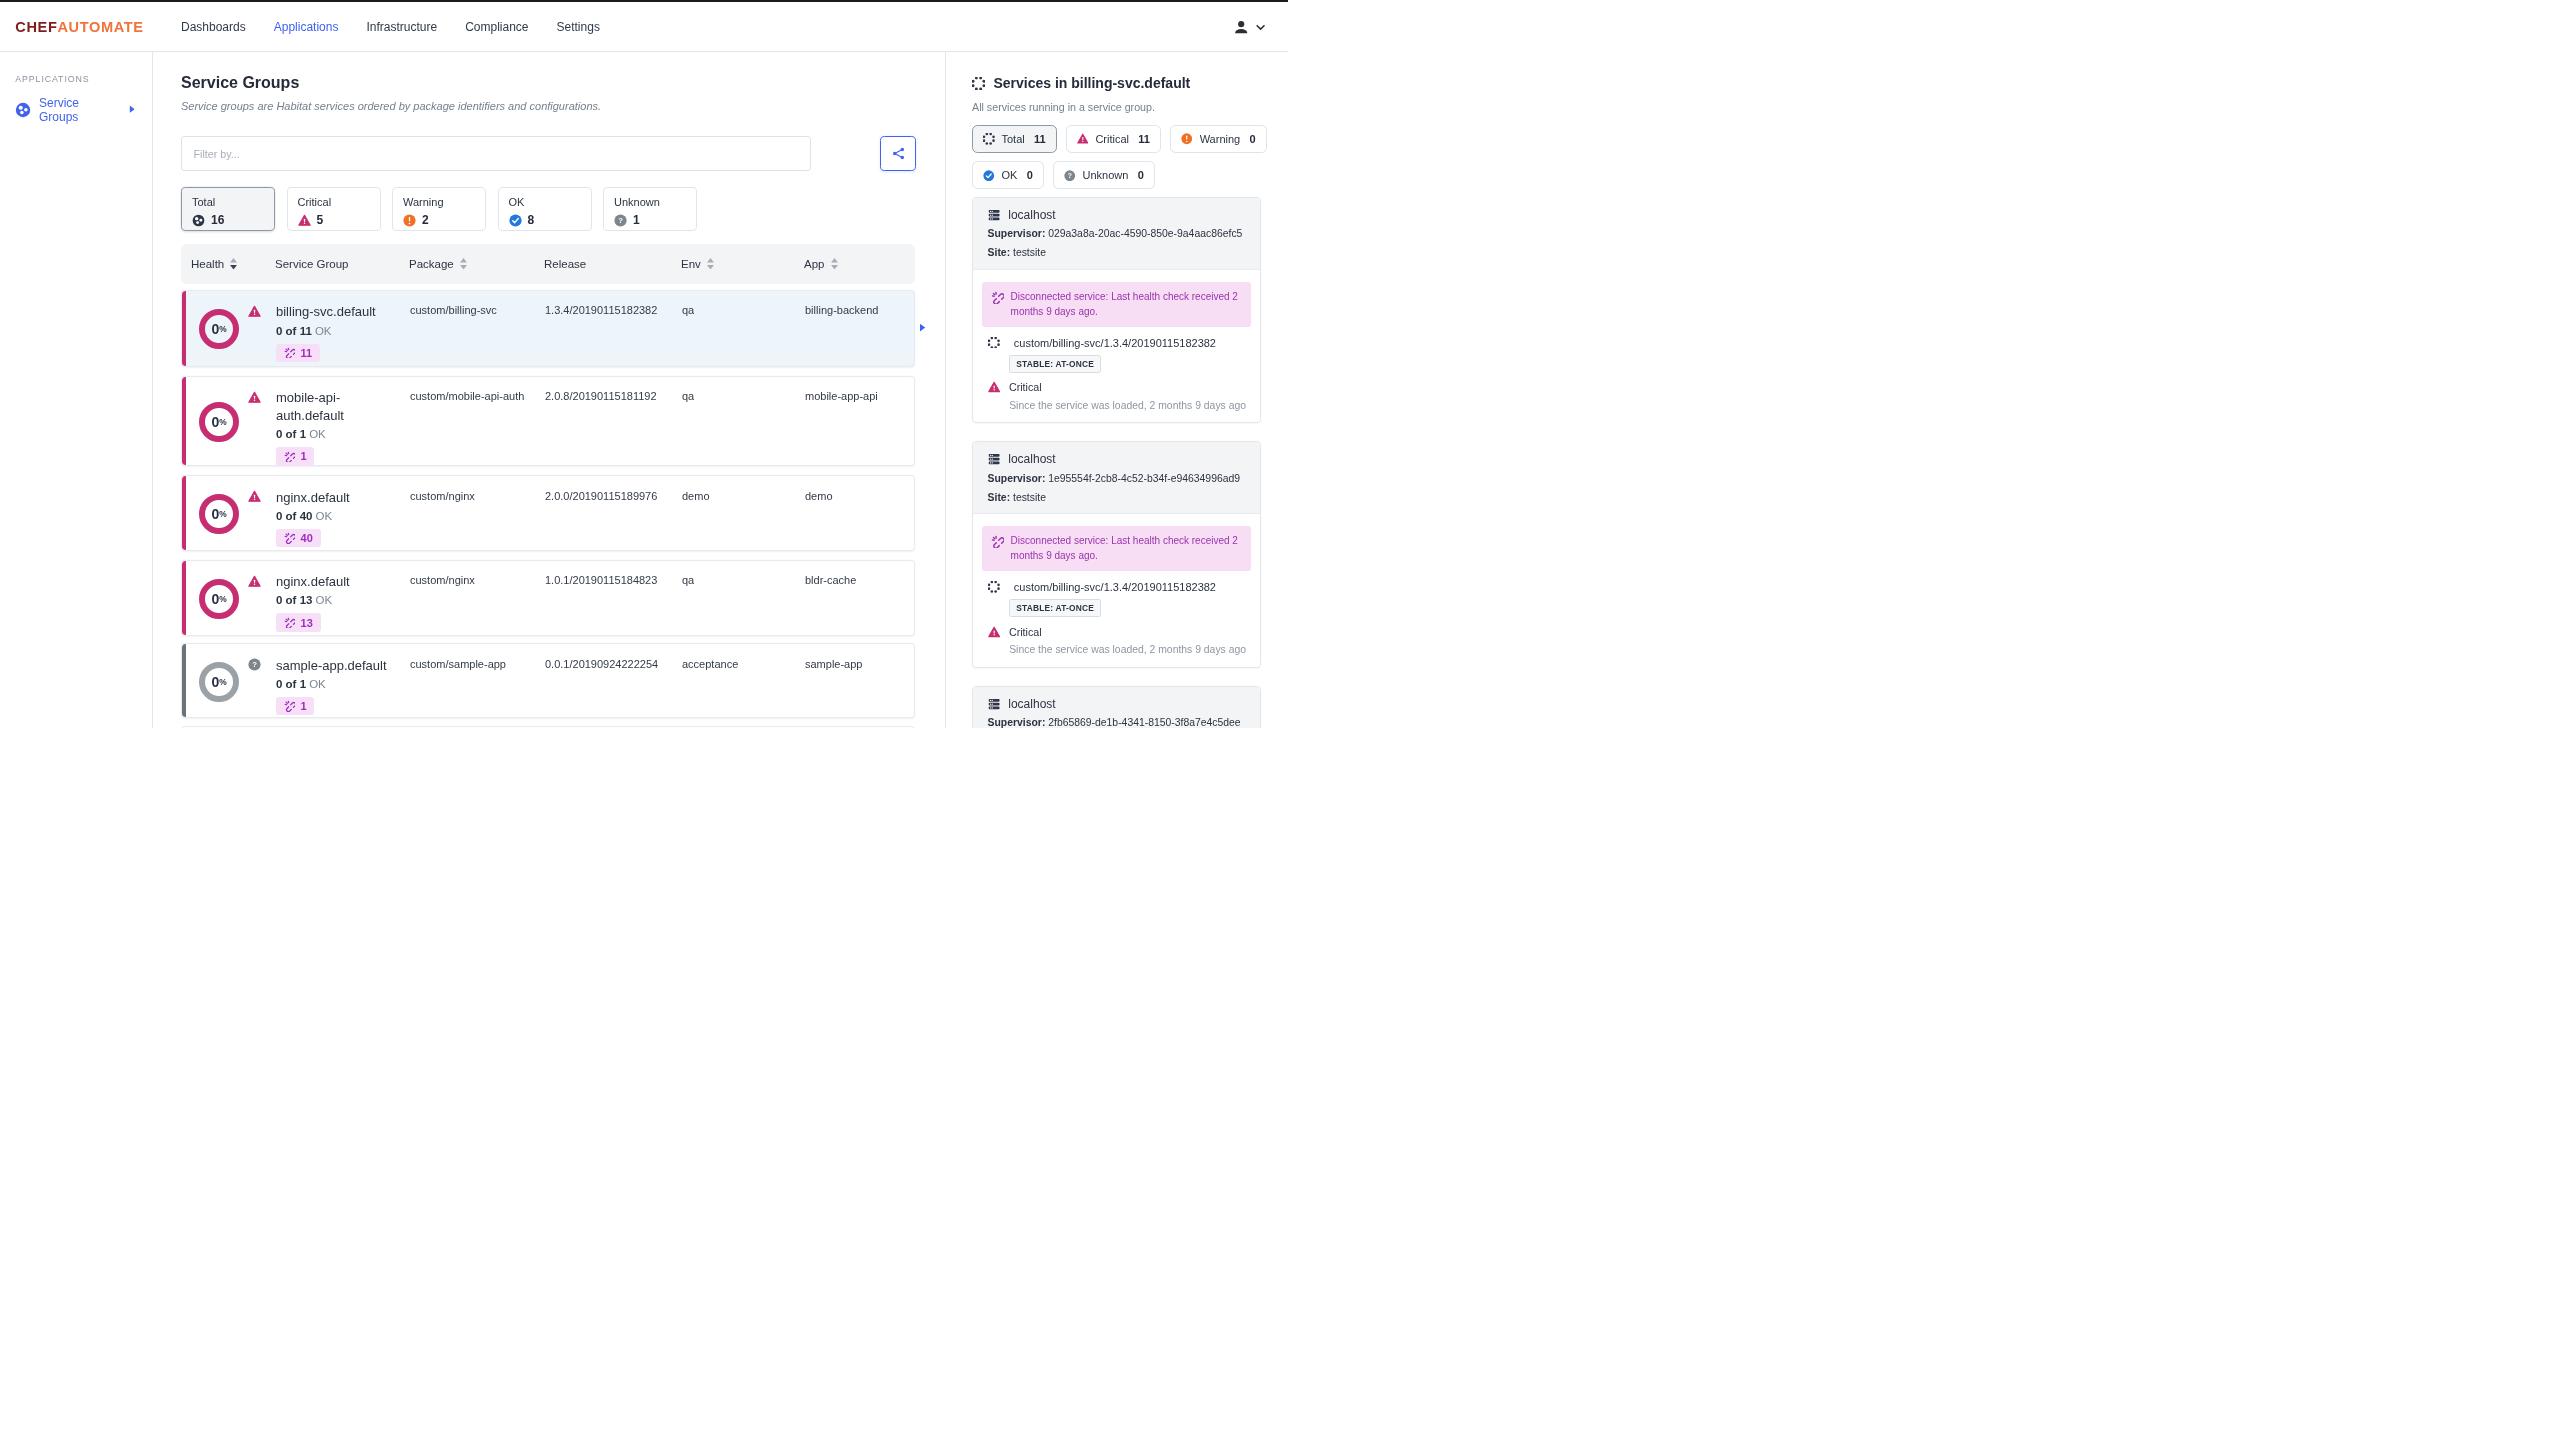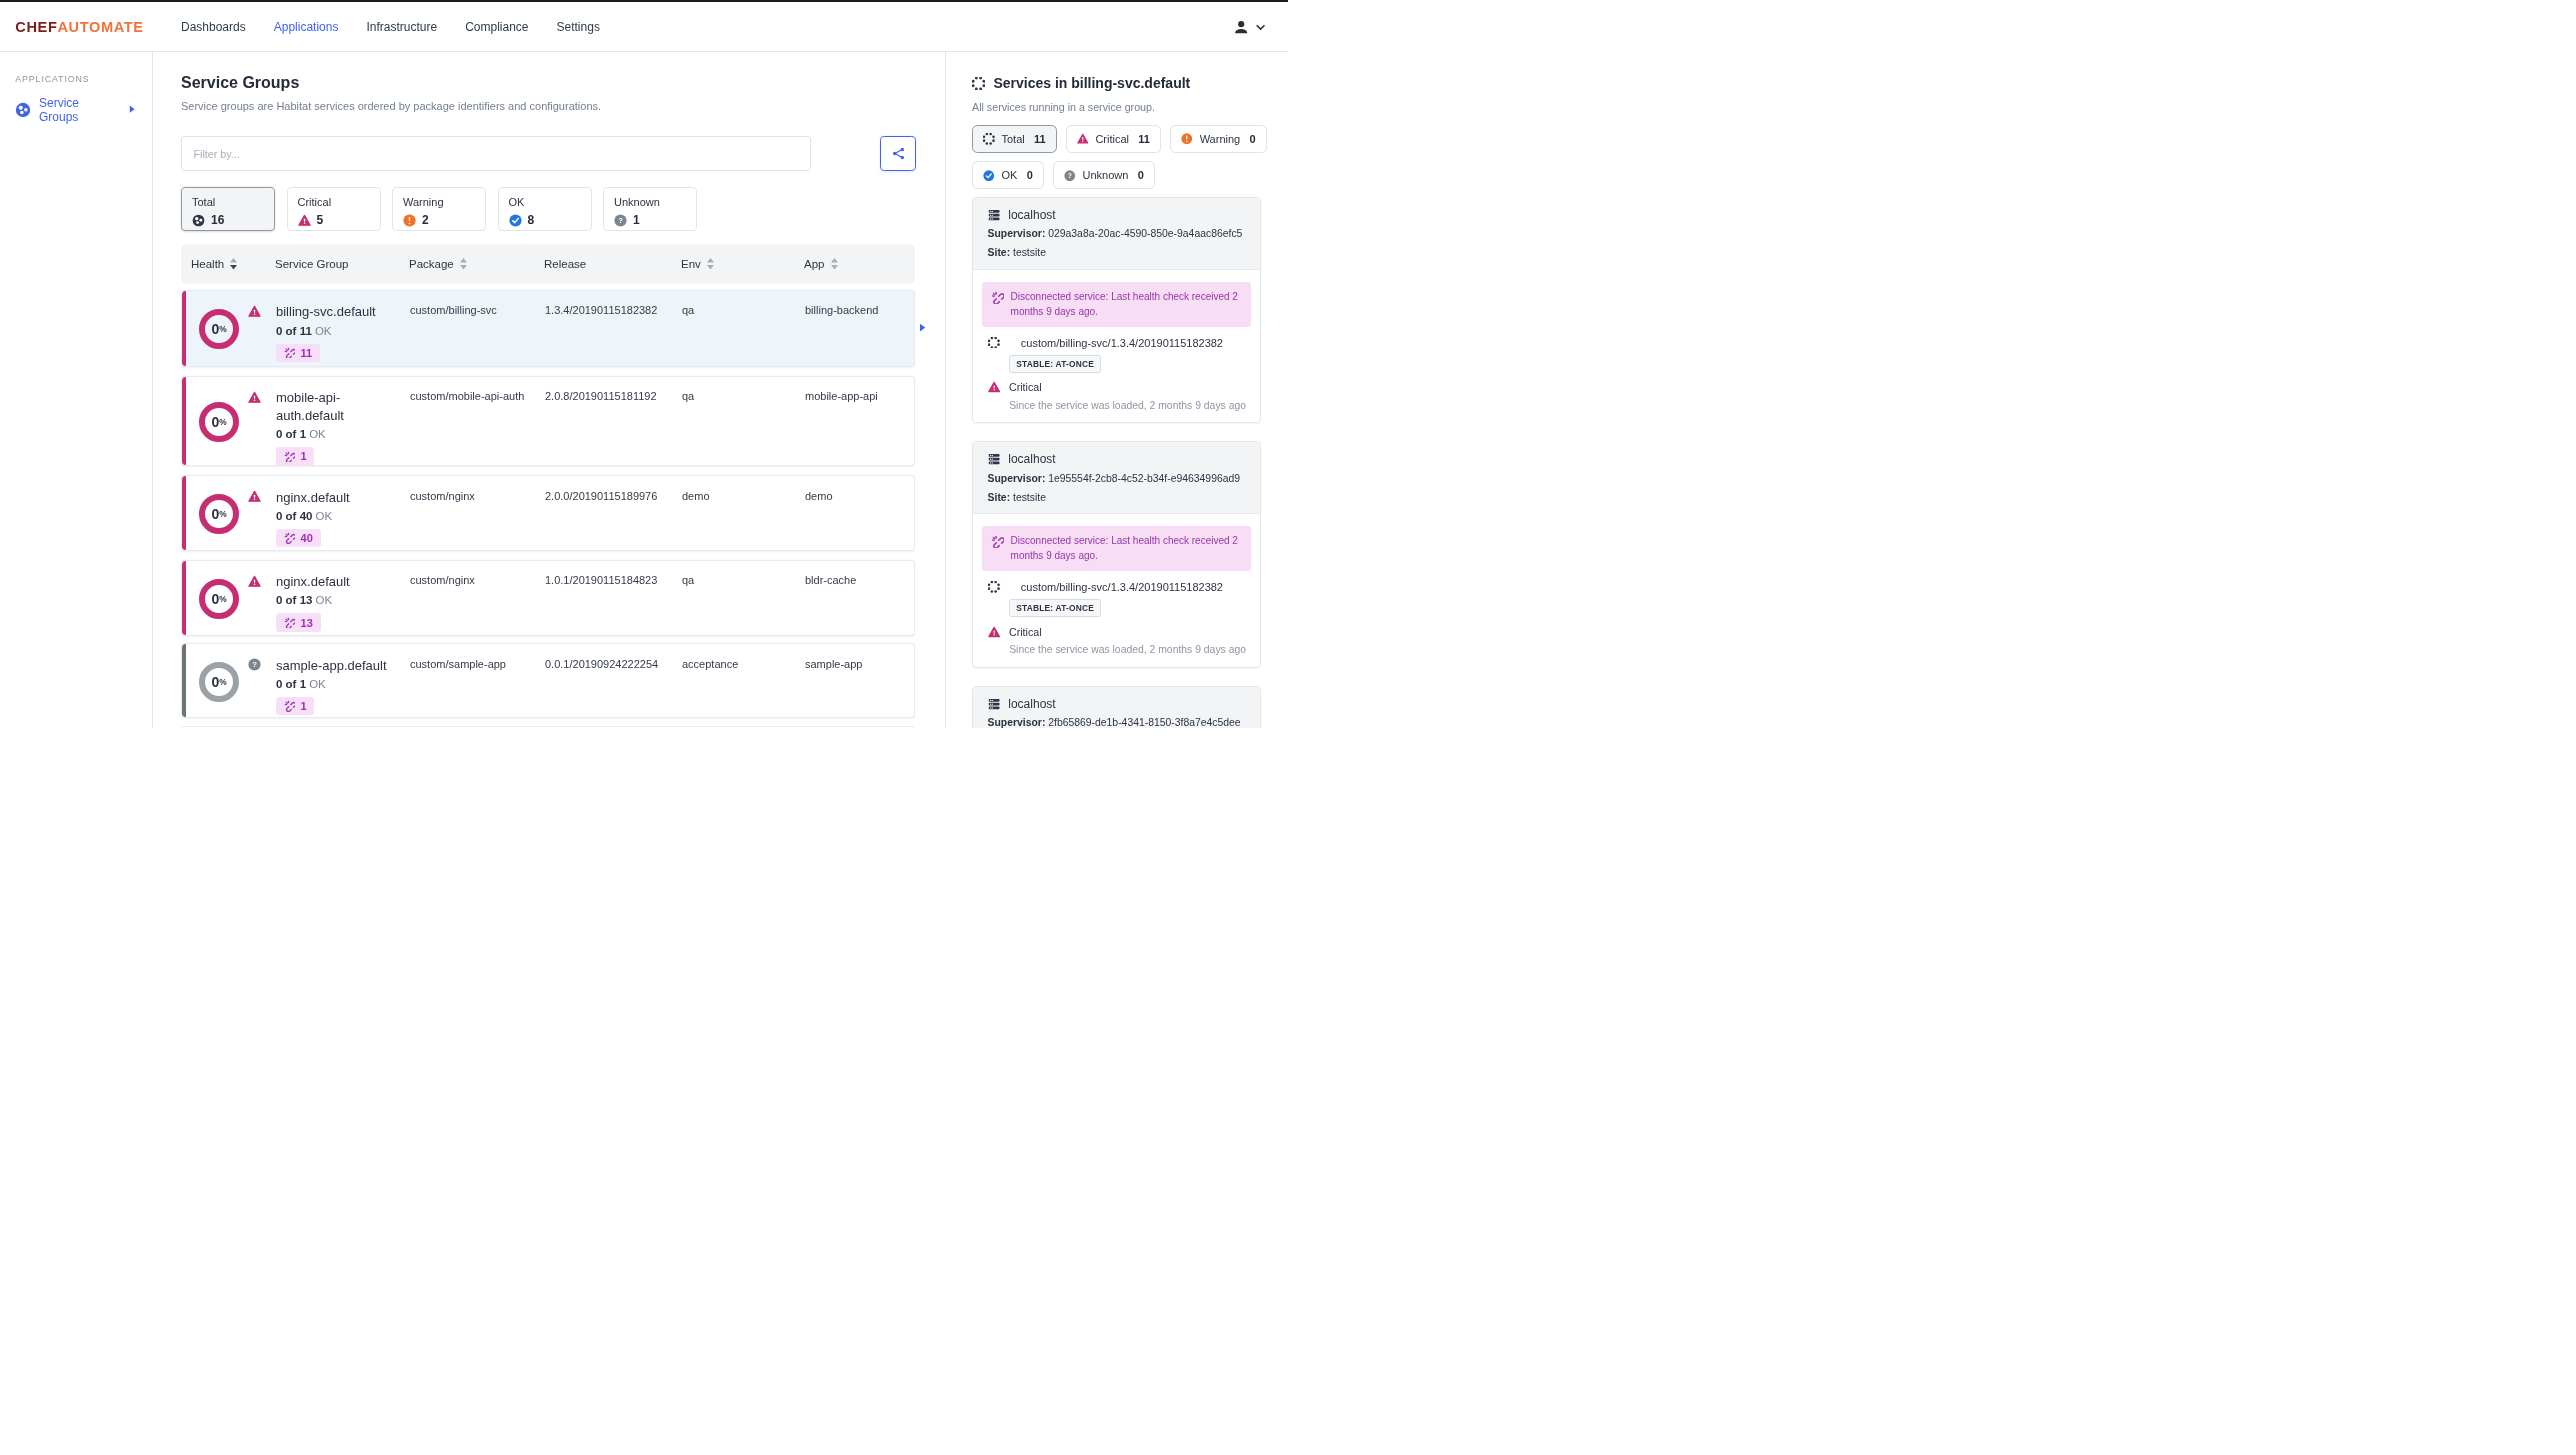--- a/index.html
+++ b/index.html
@@ -27,21 +27,21 @@
   .sidebar { position:absolute; top:52px; left:0; width:153px; bottom:0;
              border-right:0.8px solid #e4e7ea; background:#fff; }
   .side-heading { margin:22px 0 0 15.3px; font-size:8.8px; letter-spacing:0.9px; color:#8b939f; }
   .side-item { margin:11.5px 15.3px 0 15.3px; display:flex; align-items:center; gap:7.7px;
                font-size:12px; color:#4164eb; cursor:pointer; }
   .side-item .arrow { margin-left:auto; }
 
   
   .main { position:absolute; top:52px; left:153px; width:791px; bottom:0; background:#fff; }
   .page-title { position:absolute; left:28px; top:21.5px; font-size:16px; font-weight:700; color:#252b3a; }
-  .page-sub { position:absolute; left:28px; top:48px; font-size:11px; color:#75808f; }
+  .page-sub { position:absolute; left:28px; top:48px; font-size:11px; color:#75808f;font-style:italic; }
   .filter-input { position:absolute; left:28px; top:84px; width:630px; height:35px;
                   border:0.8px solid #dfe3e8; border-radius:3.1px; padding:0 11.5px; font-size:10.7px;
                   color:#2d3542; font-family:inherit; outline:none; }
   .filter-input::placeholder { color:#a8afba; }
   .share-btn { position:absolute; left:727px; top:84px; width:36px; height:35px; background:#fff;
                border:1.2px solid #3f62f2; border-radius:4.6px; display:flex; align-items:center;
                justify-content:center; cursor:pointer; box-shadow:0 0.8px 3.1px rgba(63,98,242,.15); }
   .stat-cards { position:absolute; left:28px; top:135px; display:flex; gap:11.5px; }
   .stat-card { width:94px; height:44px; border:0.8px solid #e0e4e8; border-radius:4.6px; background:#fff;
                padding:7.7px 0 0 10px; cursor:pointer; }
@@ -102,21 +102,21 @@
   .card { border:0.8px solid #e4e7ea; border-radius:4.6px; background:#fff; margin-bottom:18.4px;
           overflow:hidden; box-shadow:0 0.8px 1.5px rgba(40,50,60,.05); }
   .card-header { background:#f2f4f6; padding:10px 14.6px 9.2px; }
   .host-line { display:flex; align-items:center; gap:8.4px; font-size:12px; color:#2c3340; }
   .meta-line { margin-top:5.4px; font-size:10.4px; color:#2c3340; line-height:1.3; }
   .meta-line b { font-weight:700; }
   .card-body { padding:11.5px 9.2px 11.5px 9.2px; border-top:0.8px solid #e8ebee; }
   .alert { display:flex; gap:7px; align-items:flex-start; background:#f7def5; color:#9a34ae;
            border-radius:3.1px; padding:7px 8.4px; font-size:10px; line-height:1.55; }
   .alert svg { flex:0 0 auto; margin-top:2.3px; }
-  .pkg-line { margin:10px 0 0 6.1px; display:flex; align-items:center; gap:21px;
+  .pkg-line { margin:10px 0 0 6.1px; display:flex; align-items:center; gap:14px;
               font-size:11px; color:#2c3340; }
   .chip { margin:6.1px 0 0 27px; display:inline-block; border:0.8px solid #d8dce1; background:#f6f7f9;
           border-radius:2.3px; padding:3.1px 6.1px; font-size:8.4px; font-weight:700; color:#2c3340;
           letter-spacing:0.2px; }
   .status-line { margin:8.4px 0 0 6.1px; display:flex; align-items:center; gap:8.4px;
                  font-size:10.7px; color:#2c3340; }
   .since-line { margin:6.1px 0 0 27px; font-size:10.4px; color:#8d96a2; }
 </style>
 </head>
 <body>

